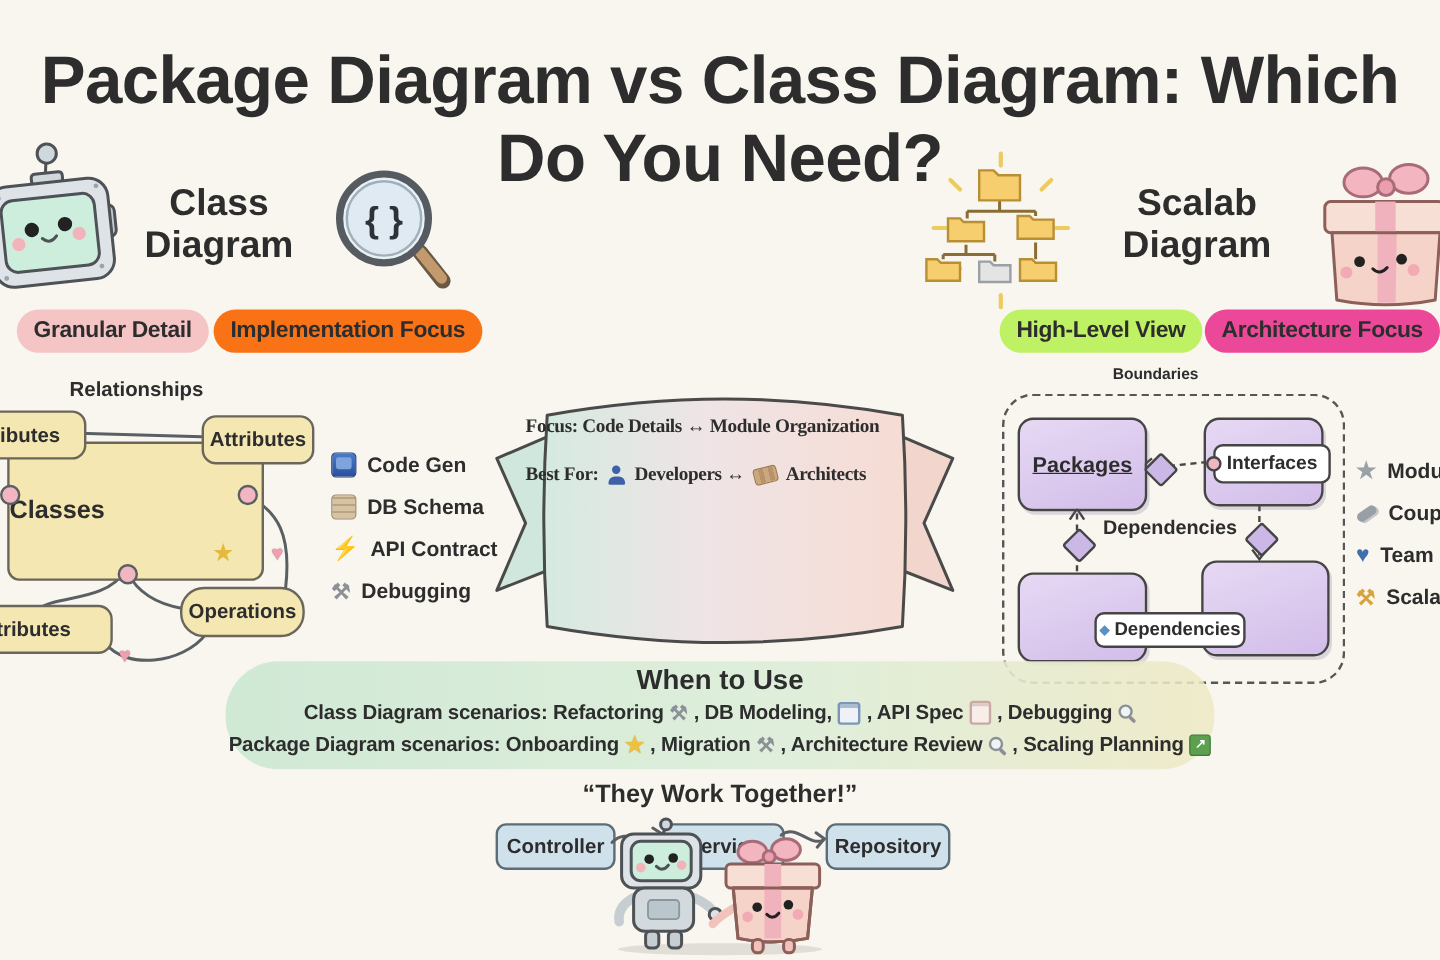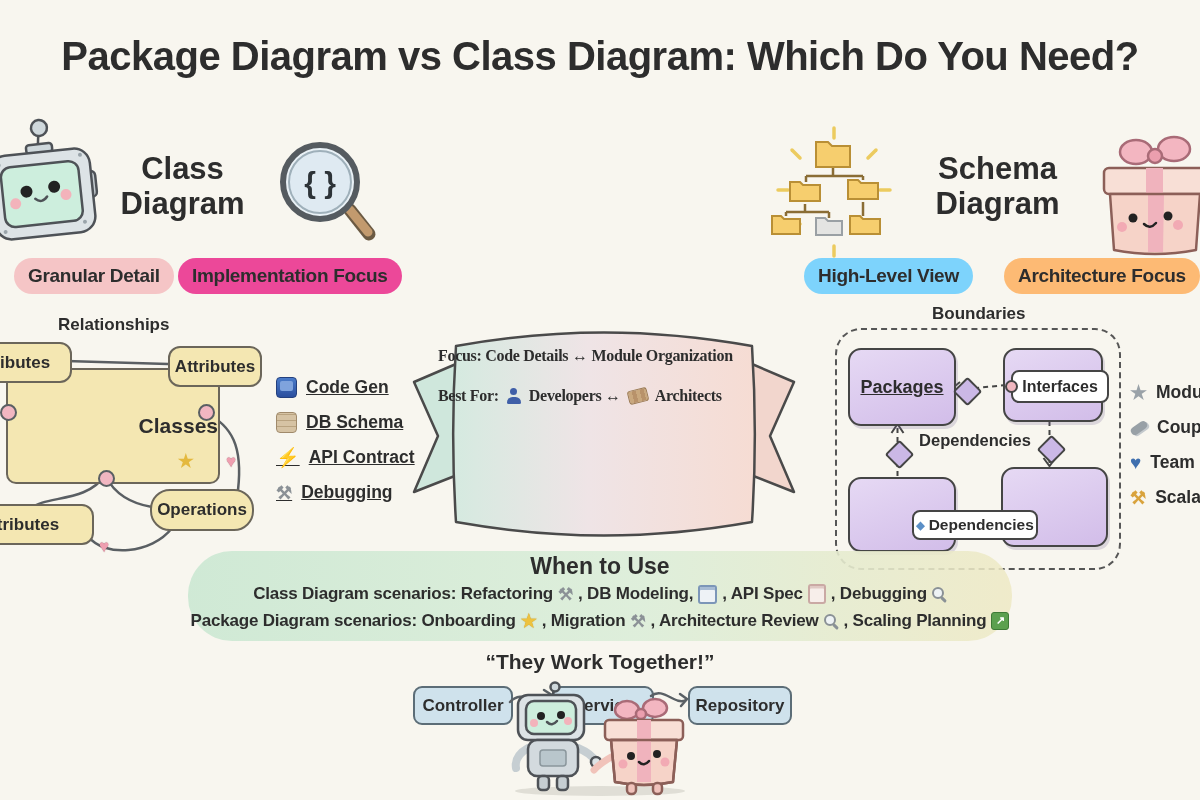--- a/index.html
+++ b/index.html
@@ -5,53 +5,53 @@
   html,body{margin:0;padding:0;}
   body{
     position:relative;width:1200px;height:800px;overflow:hidden;
     background:#f8f6ef;color:#2d2d2d;
     font-family:"Liberation Sans",sans-serif;font-weight:700;
   }
   .abs{position:absolute;}
   svg{display:block;overflow:visible;}
 
   
-  #title{left:0;top:34px;width:1200px;text-align:center;font-size:40px;letter-spacing:-.5px;}
+  #title{left:0;top:34px;width:1200px;text-align:center;font-size:56px;letter-spacing:-.5px;}
 
   
   .side-heading{font-size:31px;line-height:1.12;text-align:center;}
   #class-heading{left:95px;top:152px;width:175px;}
   #package-heading{left:910px;top:152px;width:175px;}
 
   
   .badge{height:36px;line-height:36px;border-radius:18px;padding:0 14px;font-size:19px;letter-spacing:-.3px;text-align:center;white-space:nowrap;}
   #badge-granular{left:14px;top:258px;background:#f5c5c6;}
-  #badge-implementation{left:178px;top:258px;background:#ec4899;}
-  #badge-highlevel{left:804px;top:258px;background:#7dd3fc;}
-  #badge-architecture{left:1004px;top:258px;background:#fdba74;text-align:center;}
+  #badge-implementation{left:178px;top:258px;background:#f97316;}
+  #badge-highlevel{left:833px;top:258px;background:#bef264;}
+  #badge-architecture{left:1004px;top:258px;background:#ec4899;text-align:center;}
 
   
   #class-diagram{left:0;top:310px;width:270px;height:260px;}
   #rel-label{left:58px;top:5px;font-size:17px;}
   #classes-box{left:6px;top:58px;width:210px;height:112px;background:#f4e7b2;border:2.5px solid #6b665a;border-radius:10px;
-    display:flex;align-items:center;justify-content:flex-end;font-size:21px;}
+    display:flex;align-items:center;justify-content:flex-start;font-size:21px;}
   #classes-star{right:24px;bottom:12px;color:#e4b93e;font-size:18px;line-height:1;}
   .ypill{background:#f4e7b2;border:2.5px solid #6b665a;border-radius:12px;font-size:17px;
     display:flex;align-items:center;justify-content:center;white-space:nowrap;}
   #pill-tl{left:-52px;top:32px;width:120px;height:37px;}
   #pill-tr{left:168px;top:36px;width:90px;height:37px;}
   #pill-ops{left:150px;top:179px;width:100px;height:38px;border-radius:20px;}
   #pill-bl{left:-56px;top:194px;width:146px;height:37px;}
   .dot{width:13px;height:13px;border-radius:50%;background:#f1b6c1;border:2px solid #5a5f63;}
   #dot-left{left:0;top:94px;} #dot-bottom{left:98px;top:160px;} #dot-right{left:198px;top:94px;}
   .heart{color:#ef9fb0;font-size:17px;line-height:1;text-shadow:0 0 1px #8f5560;}
   #heart-right{left:226px;top:143px;} #heart-bottom{left:99px;top:228px;}
 
   
-  #class-features{left:276px;top:370px;text-decoration:underline;}
+  #class-features{left:276px;top:370px;}
   #pkg-features{left:1130px;top:375px;width:90px;}
   .feat{display:flex;align-items:center;gap:9px;height:35px;font-size:17.5px;white-space:nowrap;}
   .fi{flex:0 0 auto;display:inline-block;}
   .fi-laptop{width:19px;height:19px;border-radius:4px;background:linear-gradient(#4a7bc9,#2b4f9e);border:1.5px solid #24407e;position:relative;}
   .fi-laptop::after{content:"";position:absolute;left:3px;top:3px;right:3px;bottom:6px;background:#7fa3dd;border-radius:2px;}
   .fi-cabinet{width:19px;height:19px;border-radius:4px;border:1.5px solid #a08a6b;
     background:repeating-linear-gradient(0deg,#d6c3a4 0 4.5px,#b9a380 4.5px 6px);}
   .glyph{line-height:1;display:inline-block;}
   .fi-bolt{color:#dfa93c;font-size:19px;}
   .fi-wrench{color:#8b9196;font-size:18px;}
@@ -71,21 +71,21 @@
   .bi-mag::after{content:"";position:absolute;right:0;bottom:1px;width:7px;height:3px;border-radius:2px;background:#8a9196;transform:rotate(45deg);}
   .bi-person{width:16px;height:16px;position:relative;}
   .bi-person::before{content:"";position:absolute;left:4.5px;top:0;width:7px;height:7px;border-radius:50%;background:#3f5fa8;}
   .bi-person::after{content:"";position:absolute;left:1px;bottom:0;width:14px;height:7px;border-radius:7px 7px 2px 2px;background:#3f5fa8;}
   .bi-wood{width:18px;height:12px;border-radius:3px;border:1px solid #9a7a52;transform:rotate(-14deg);
     background:repeating-linear-gradient(90deg,#c9a87e 0 4px,#b8926a 4px 8px);}
   .bi-cal{width:15px;height:15px;background:#f3f4f4;border:2px solid #8f969b;border-radius:3px;box-shadow:inset 0 3px 0 #aeb5ba;}
 
   
   #pkg-diagram{left:820px;top:300px;width:310px;height:270px;}
-  #boundaries-label{left:112px;top:4px;width:110px;text-align:left;font-size:17px;}
+  #boundaries-label{left:88px;top:4px;width:110px;text-align:center;font-size:13px;}
   #dashed-box{left:15px;top:28px;width:282px;height:238px;border:2.5px dashed #565656;border-radius:26px;}
   .pbox{background:linear-gradient(160deg,#e6d9f4,#d2bde9);border:2.5px solid #454545;border-radius:13px;box-shadow:2px 3px 0 rgba(120,100,150,.22);text-decoration:underline;}
   #pbox-packages{left:28px;top:48px;width:104px;height:74px;display:flex;align-items:center;justify-content:center;font-size:18px;}
   #pbox-tr{left:183px;top:48px;width:96px;height:70px;}
   #pbox-bl{left:28px;top:177px;width:104px;height:71px;}
   #pbox-br{left:181px;top:167px;width:103px;height:76px;}
   #pill-interfaces{left:191px;top:70px;width:94px;height:29px;background:#fff;border:2.5px solid #454545;border-radius:8px;
     display:flex;align-items:center;justify-content:center;font-size:16px;}
   #if-dot{left:185px;top:80px;width:9px;height:9px;border-radius:50%;background:#f0b7c0;border:2px solid #454545;}
   .pdia{width:17px;height:17px;background:#cbb8e6;border:2.5px solid #454545;border-radius:3px;transform:rotate(45deg);}
@@ -176,21 +176,21 @@
   <g fill="#f6ce6e" stroke="#b98f35" stroke-width="2">
     <path d="M44,14 h12 l4,4 h18 v21 h-34 z"></path>
     <path d="M18,54 h10 l3,3 h17 v16 h-30 z"></path>
     <path d="M76,52 h10 l3,3 h17 v16 h-30 z"></path>
     <path d="M0,88 h9 l3,3 h16 v15 h-28 z"></path>
     <path d="M78,88 h10 l3,3 h17 v15 h-30 z"></path>
   </g>
   <path d="M44,90 h9 l3,3 h14 v14 h-26 z" fill="#e4e4e2" stroke="#9aa0a4" stroke-width="2"></path>
 </svg>
 
-<div class="abs side-heading" id="package-heading">Schema Diagram</div>
+<div class="abs side-heading" id="package-heading">Scalab Diagram</div>
 
 <svg class="abs" id="gift-big" style="left:1102px;top:126px;" width="106" height="132" viewBox="0 0 106 132">
   <ellipse cx="34" cy="26" rx="16" ry="12" fill="#f3b6c1" stroke="#a96b77" stroke-width="2.5"></ellipse>
   <ellipse cx="72" cy="23" rx="16" ry="12" fill="#f3b6c1" stroke="#a96b77" stroke-width="2.5"></ellipse>
   <circle cx="53" cy="30" r="7" fill="#eb9fae" stroke="#a96b77" stroke-width="2.5"></circle>
   <rect x="2" y="42" width="100" height="26" rx="5" fill="#f8dfd6" stroke="#8c5f58" stroke-width="2.5"></rect>
   <path d="M8,68 L98,68 L94,124 Q53,132 12,124 Z" fill="#f6d3c8" stroke="none"></path>
   <rect x="44" y="42" width="17" height="26" fill="#f0b3bd"></rect>
   <path d="M46,68 h16 l-1,58 h-15 z" fill="#f0b3bd"></path>
   <path d="M8,68 L98,68 L94,124 Q53,132 12,124 Z" fill="none" stroke="#8c5f58" stroke-width="2.5" stroke-linejoin="round"></path>

